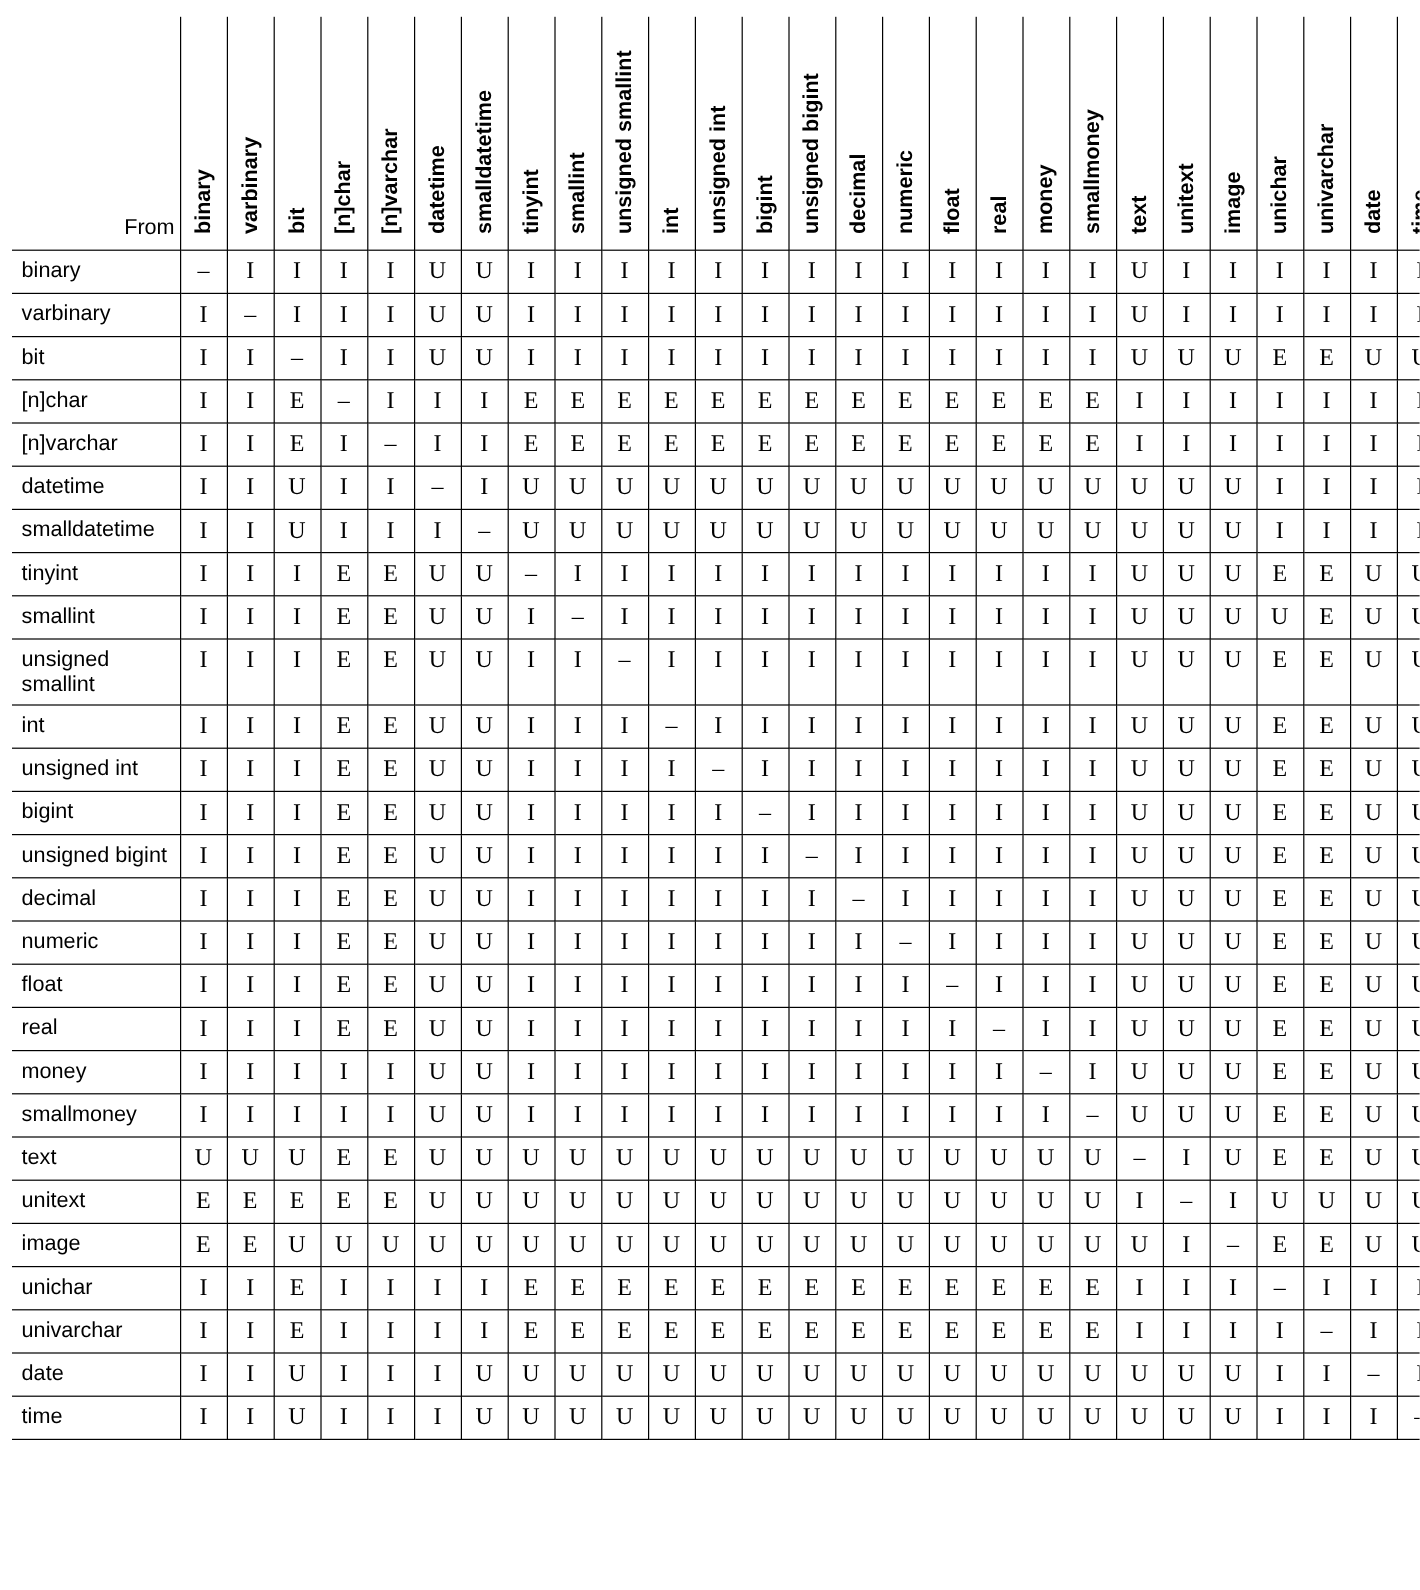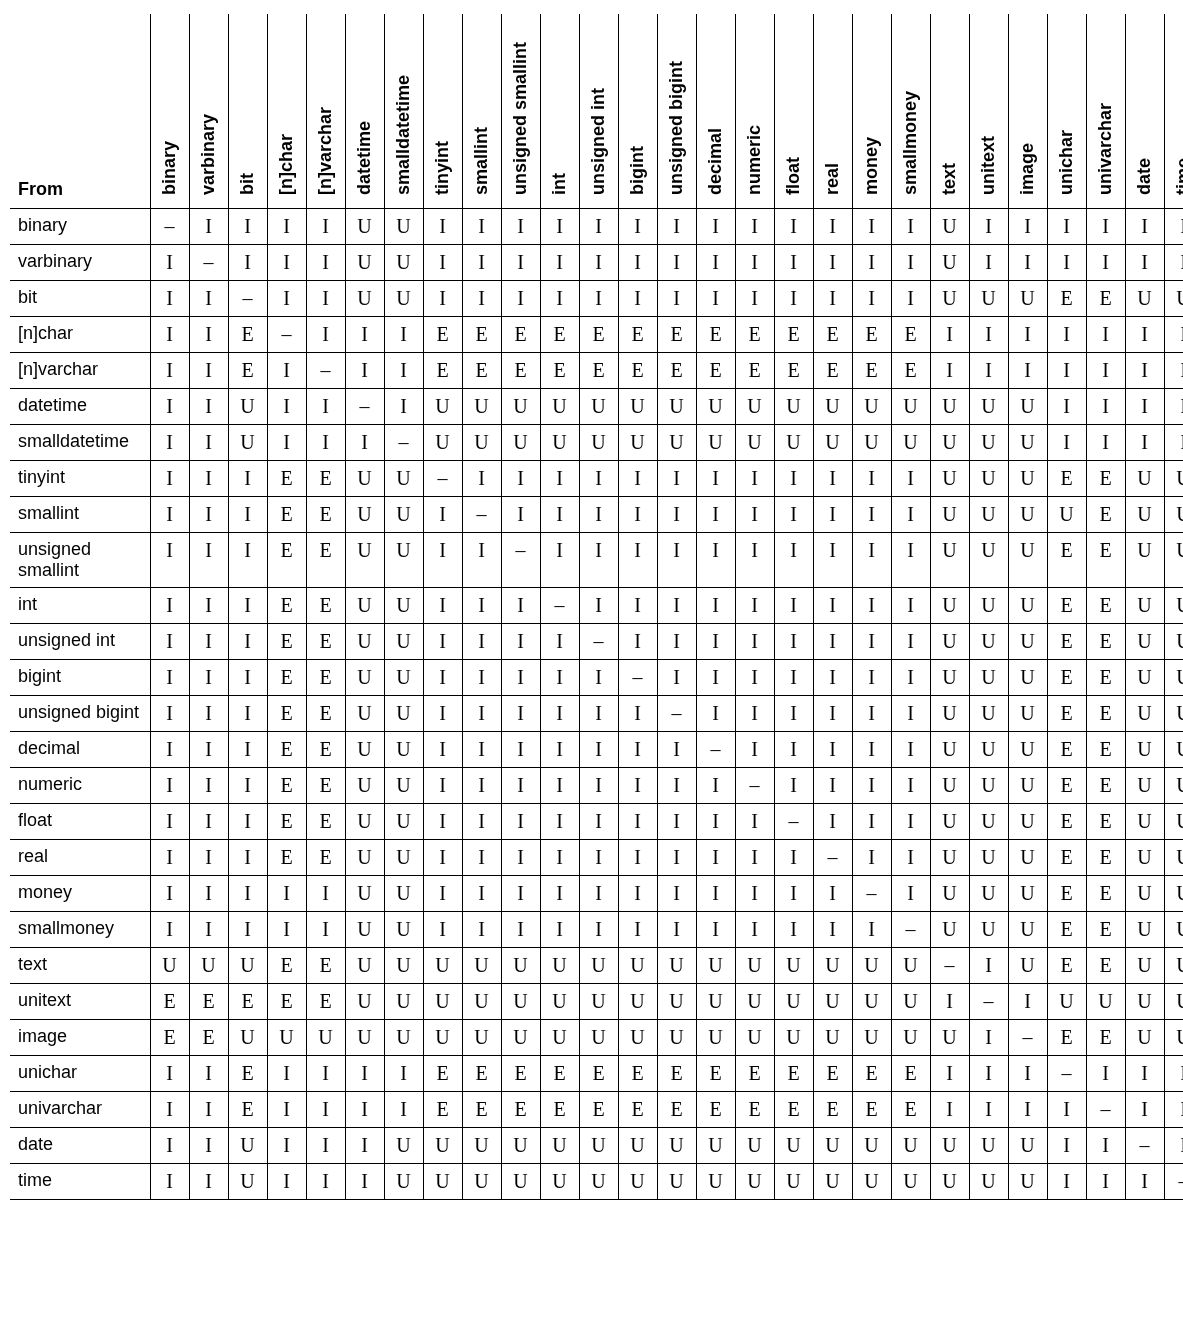--- a/index.html
+++ b/index.html
@@ -18,23 +18,23 @@
   th,td{
     padding:6px 4px;
     border-bottom:1px solid #000;
     border-right:1px solid #000;
     text-align:center;
     vertical-align:bottom;
     font-weight:normal;
     overflow:hidden;
   }
   th.from-head{
-    text-align:left;
+    text-align:right;
     vertical-align:bottom;
-    font-weight:bold;
+    font-weight:normal;
     width:140px;
     padding-left:8px;
     padding-bottom:8px;
   }
   td.row-head{
     text-align:left;
     padding-left:8px;
     vertical-align:top;
     font-family:Arial,Helvetica,sans-serif;
     font-size:18px;

